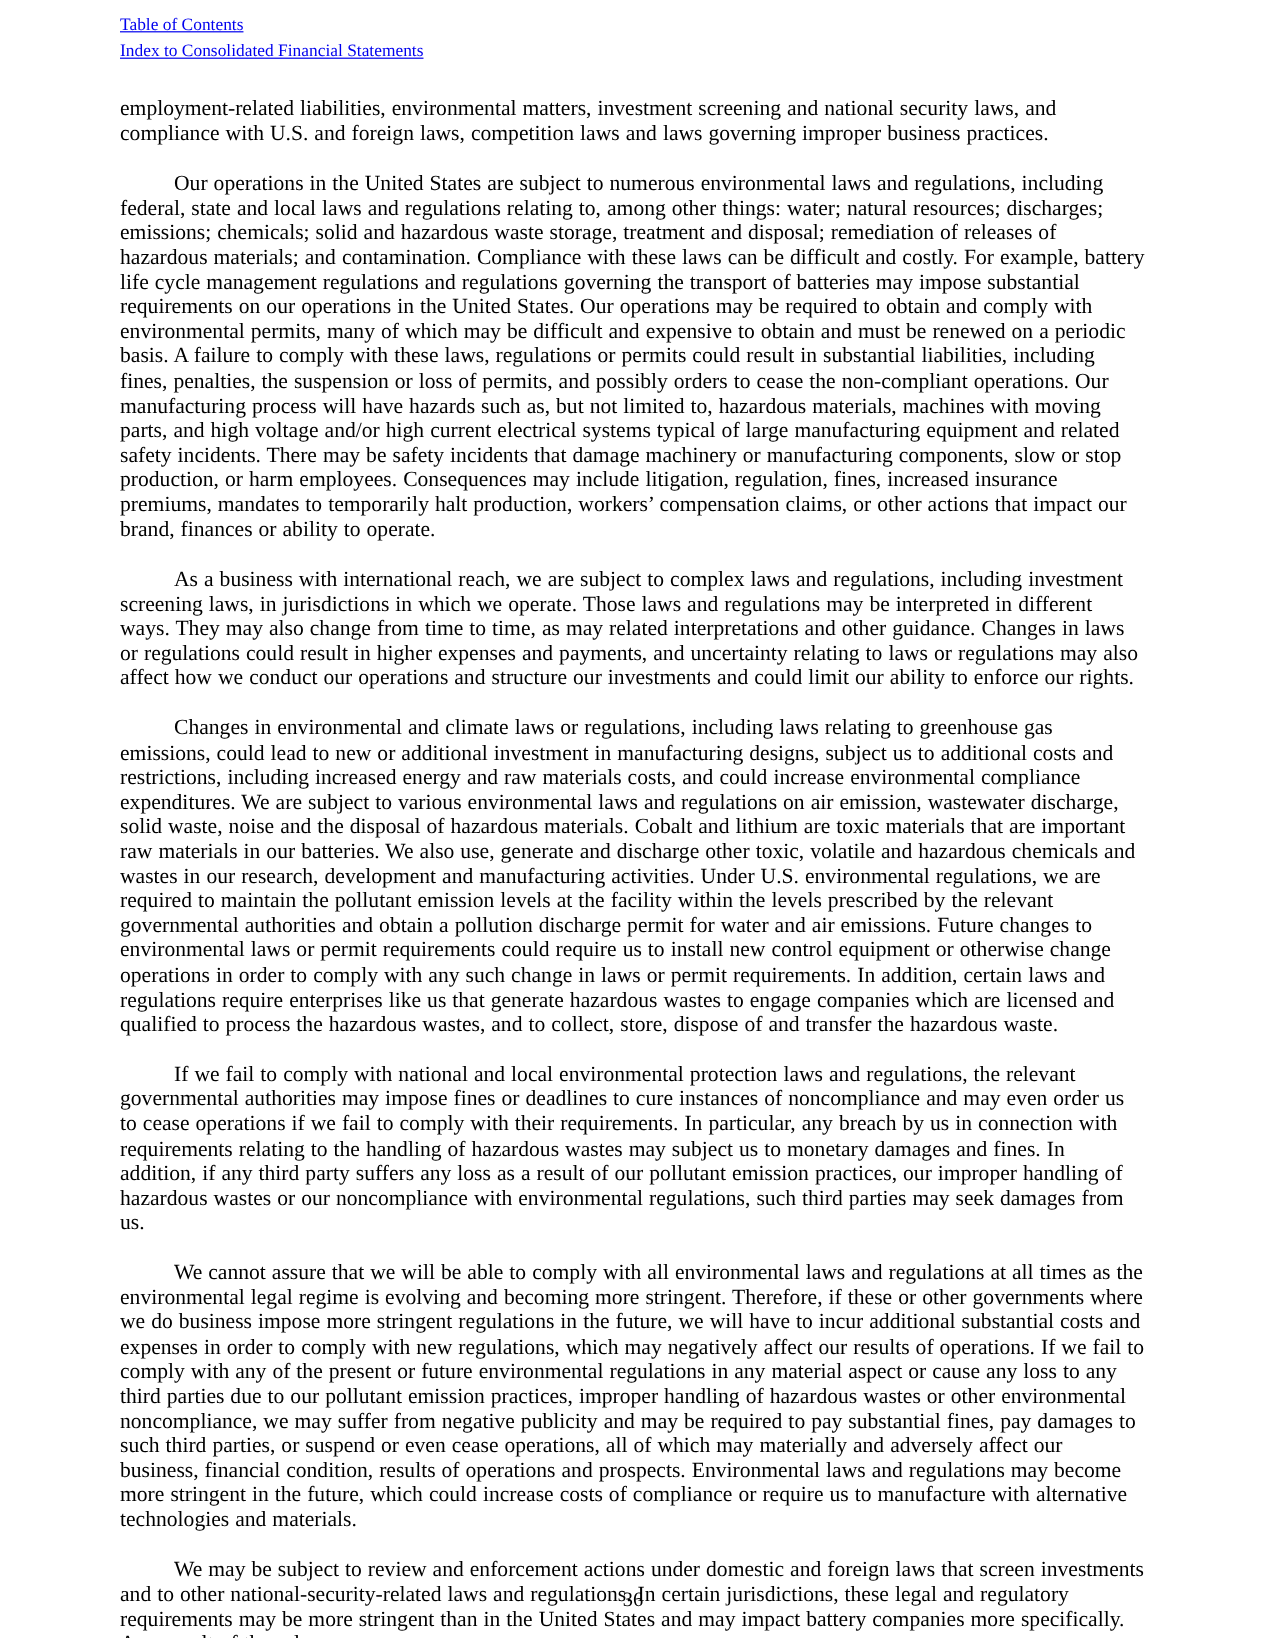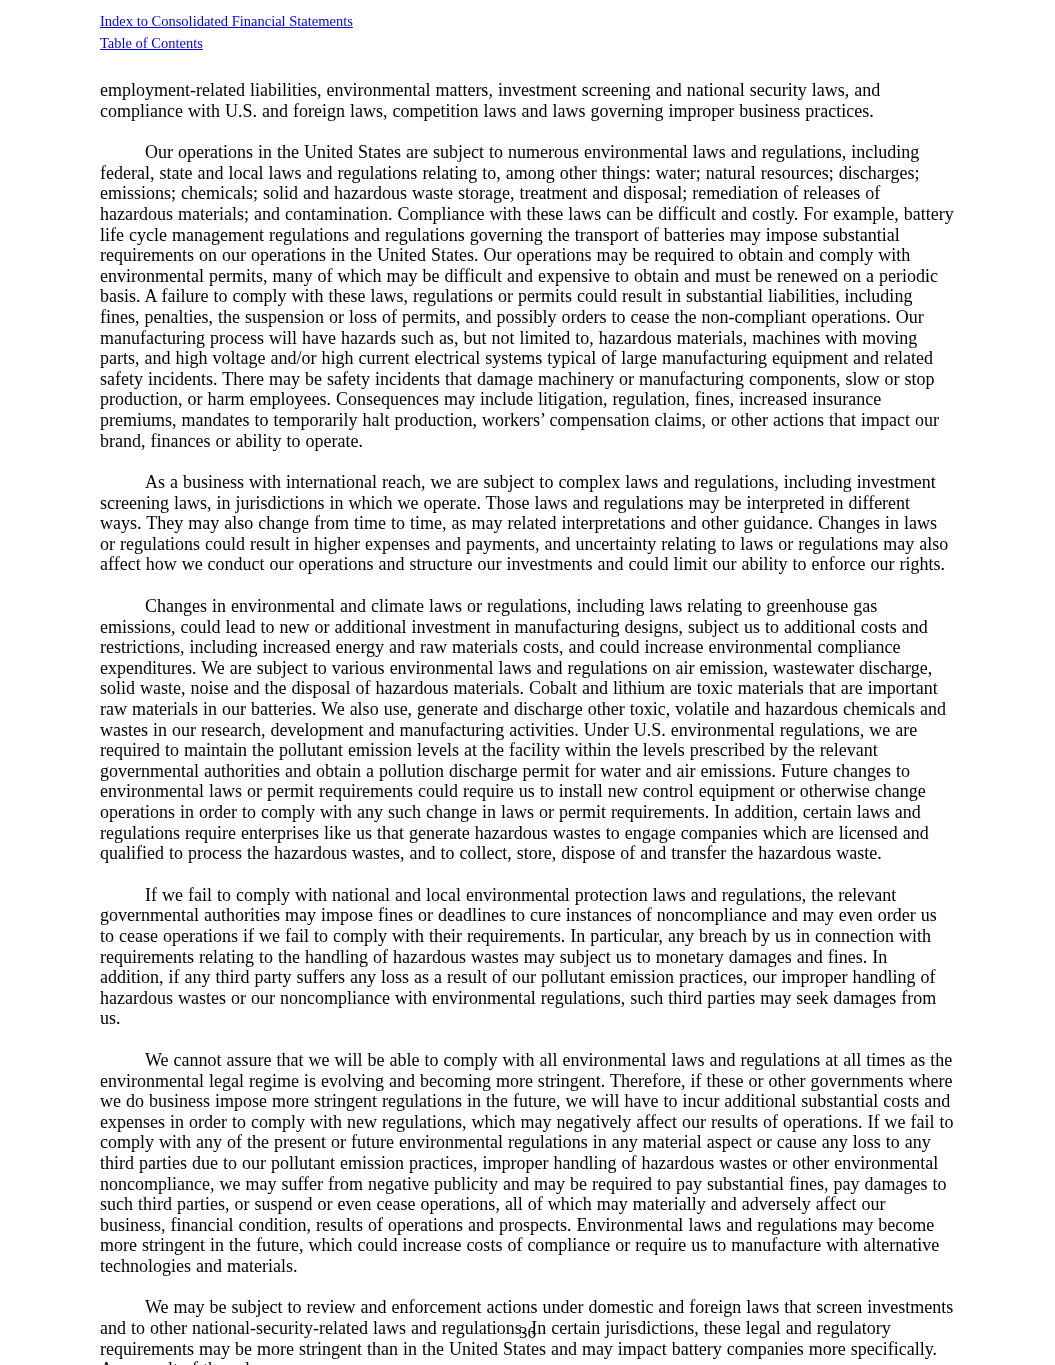--- a/index.html
+++ b/index.html
@@ -54,24 +54,24 @@
   }
 </style>
 </head>
 <body>
 
 <div class="page">
   <div class="content">
 
     <div class="header-links">
       <div class="link-row">
-        <a href="#">Index to Consolidated Financial Statements</a>
+        <a href="#">Table of Contents</a>
       </div>
       <div class="link-row">
-        <a href="#">Table of Contents</a>
+        <a href="#">Index to Consolidated Financial Statements</a>
       </div>
     </div>
 
     <div class="body-text">
       <p>employment-related liabilities, environmental matters, investment screening and national security laws, and compliance with U.S. and foreign laws, competition laws and laws governing improper business practices.</p>
       <p class="indent">Our operations in the United States are subject to numerous environmental laws and regulations, including federal, state and local laws and regulations relating to, among other things: water; natural resources; discharges; emissions; chemicals; solid and hazardous waste storage, treatment and disposal; remediation of releases of hazardous materials; and contamination. Compliance with these laws can be difficult and costly. For example, battery life cycle management regulations and regulations governing the transport of batteries may impose substantial requirements on our operations in the United States. Our operations may be required to obtain and comply with environmental permits, many of which may be difficult and expensive to obtain and must be renewed on a periodic basis. A failure to comply with these laws, regulations or permits could result in substantial liabilities, including fines, penalties, the suspension or loss of permits, and possibly orders to cease the non-compliant operations. Our manufacturing process will have hazards such as, but not limited to, hazardous materials, machines with moving parts, and high voltage and/or high current electrical systems typical of large manufacturing equipment and related safety incidents. There may be safety incidents that damage machinery or manufacturing components, slow or stop production, or harm employees. Consequences may include litigation, regulation, fines, increased insurance premiums, mandates to temporarily halt production, workers’ compensation claims, or other actions that impact our brand, finances or ability to operate.</p>
       <p class="indent">As a business with international reach, we are subject to complex laws and regulations, including investment screening laws, in jurisdictions in which we operate. Those laws and regulations may be interpreted in different ways. They may also change from time to time, as may related interpretations and other guidance. Changes in laws or regulations could result in higher expenses and payments, and uncertainty relating to laws or regulations may also affect how we conduct our operations and structure our investments and could limit our ability to enforce our rights.</p>
       <p class="indent">Changes in environmental and climate laws or regulations, including laws relating to greenhouse gas emissions, could lead to new or additional investment in manufacturing designs, subject us to additional costs and restrictions, including increased energy and raw materials costs, and could increase environmental compliance expenditures. We are subject to various environmental laws and regulations on air emission, wastewater discharge, solid waste, noise and the disposal of hazardous materials. Cobalt and lithium are toxic materials that are important raw materials in our batteries. We also use, generate and discharge other toxic, volatile and hazardous chemicals and wastes in our research, development and manufacturing activities. Under U.S. environmental regulations, we are required to maintain the pollutant emission levels at the facility within the levels prescribed by the relevant governmental authorities and obtain a pollution discharge permit for water and air emissions. Future changes to environmental laws or permit requirements could require us to install new control equipment or otherwise change operations in order to comply with any such change in laws or permit requirements. In addition, certain laws and regulations require enterprises like us that generate hazardous wastes to engage companies which are licensed and qualified to process the hazardous wastes, and to collect, store, dispose of and transfer the hazardous waste.</p>
       <p class="indent">If we fail to comply with national and local environmental protection laws and regulations, the relevant governmental authorities may impose fines or deadlines to cure instances of noncompliance and may even order us to cease operations if we fail to comply with their requirements. In particular, any breach by us in connection with requirements relating to the handling of hazardous wastes may subject us to monetary damages and fines. In addition, if any third party suffers any loss as a result of our pollutant emission practices, our improper handling of hazardous wastes or our noncompliance with environmental regulations, such third parties may seek damages from us.</p>
       <p class="indent">We cannot assure that we will be able to comply with all environmental laws and regulations at all times as the environmental legal regime is evolving and becoming more stringent. Therefore, if these or other governments where we do business impose more stringent regulations in the future, we will have to incur additional substantial costs and expenses in order to comply with new regulations, which may negatively affect our results of operations. If we fail to comply with any of the present or future environmental regulations in any material aspect or cause any loss to any third parties due to our pollutant emission practices, improper handling of hazardous wastes or other environmental noncompliance, we may suffer from negative publicity and may be required to pay substantial fines, pay damages to such third parties, or suspend or even cease operations, all of which may materially and adversely affect our business, financial condition, results of operations and prospects. Environmental laws and regulations may become more stringent in the future, which could increase costs of compliance or require us to manufacture with alternative technologies and materials.</p>

